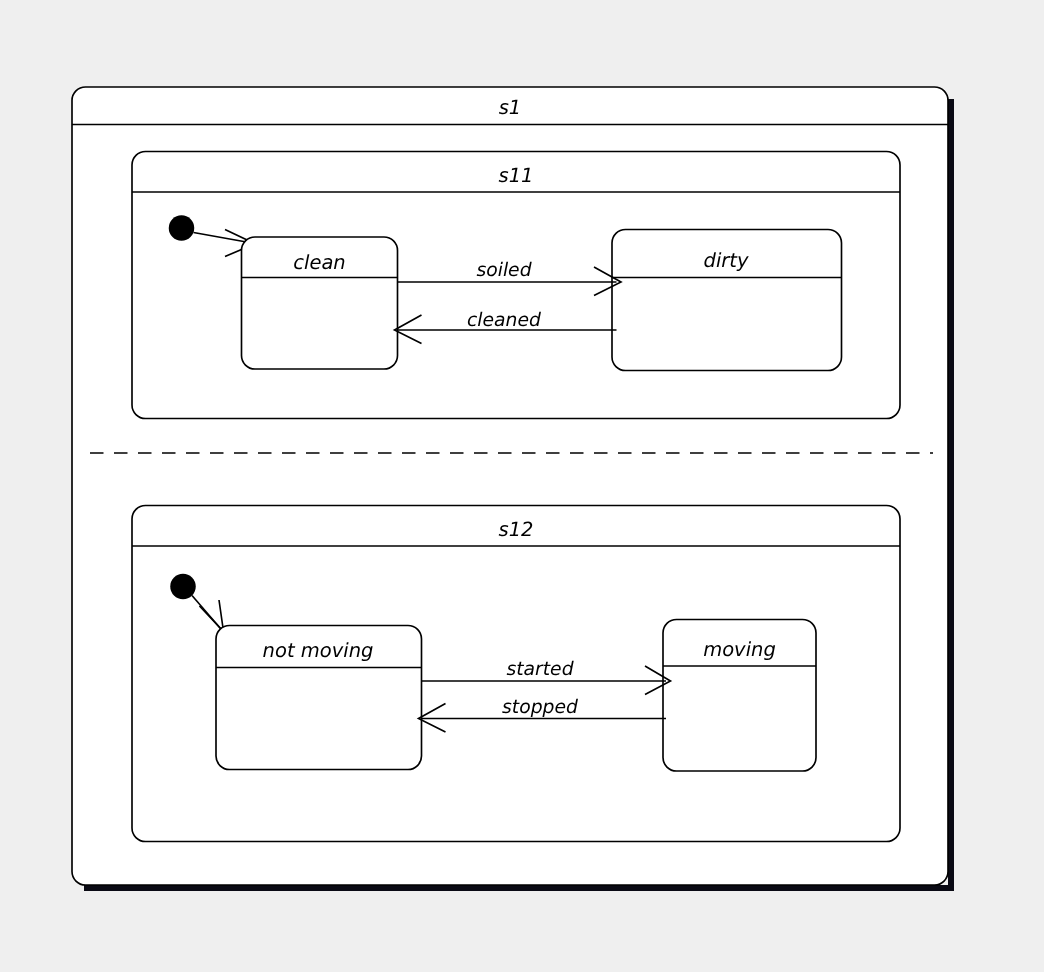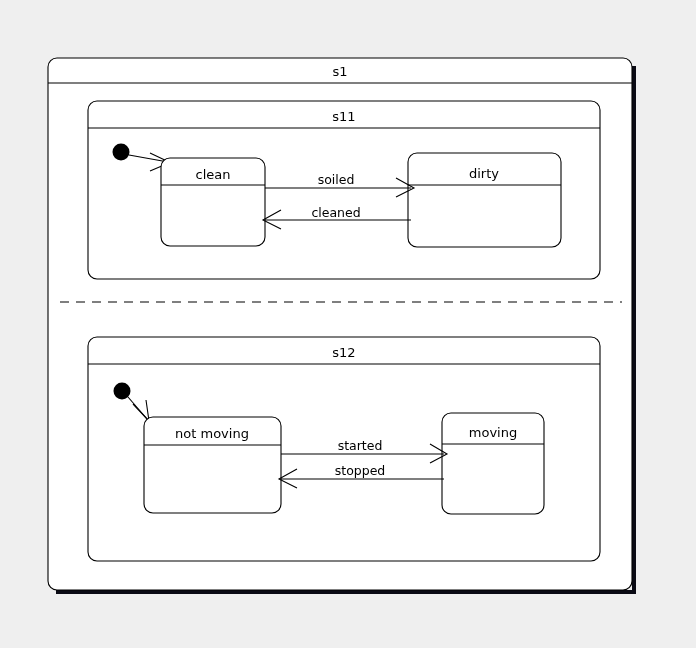--- a/index.html
+++ b/index.html
@@ -10,20 +10,21 @@
   body {
     width: 696px;
     height: 648px;
     font-family: "DejaVu Sans", sans-serif;
     overflow: hidden;
   }
   #canvas-wrap {
     position: relative;
     width: 696px;
     height: 568px;
+    font-style: italic;
   }
   svg#diagram {
     display: block;
     width: 696px;
     height: 648px;
     background: #efefef;
   }
   .region-fill { fill: #ffffff; }
   .stroke { stroke: #000000; fill: none; stroke-width: 1.1; }
   .shadow { fill: #0a0a14; }

